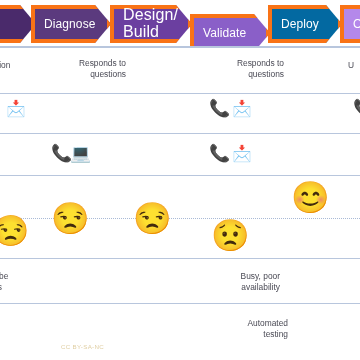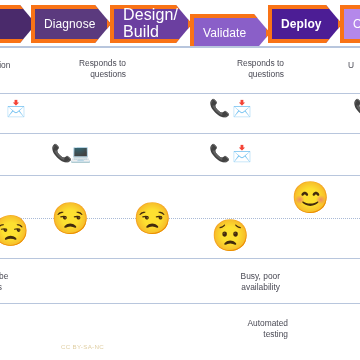--- a/index.html
+++ b/index.html
@@ -110,21 +110,21 @@
         <div class="chev" style="left: 31px; width: 80px; background: rgb(91, 58, 126);">
           <span class="chev-label">Diagnose</span>
         </div>
         <div class="chev two-line" style="left: 110px; width: 82px; background: rgb(107, 63, 160);">
           <span class="chev-label">Design/
 Build</span>
         </div>
         <div class="chev" style="left: 190px; width: 80px; background: rgb(138, 95, 200); margin-top: 9px;">
           <span class="chev-label">Validate</span>
         </div>
-        <div class="chev" style="left: 268px; width: 74px; background: #4c1d95; font-weight: bold;">
+        <div class="chev" style="left: 268px; width: 74px; background: #0369a1;">
           <span class="chev-label">Deploy</span>
         </div>
         <div class="chev" style="left: 340px; width: 44px; background: rgb(180, 136, 234);">
           <span class="chev-label">O</span>
         </div>
       </div>
     <div class="banner-rule"></div>
   </div>
 
   <div id="rules-host">

